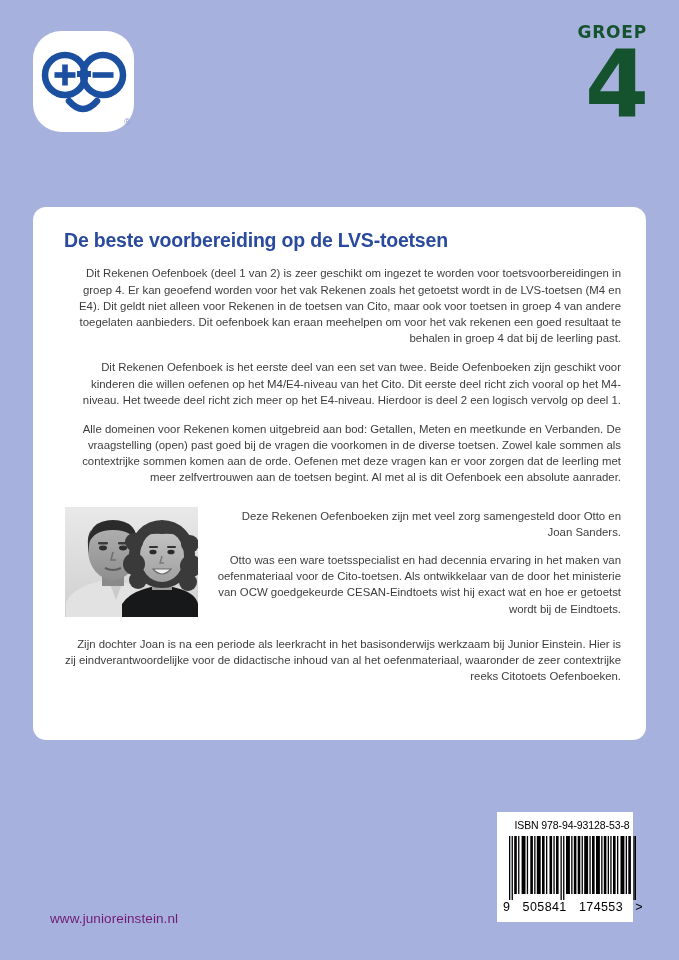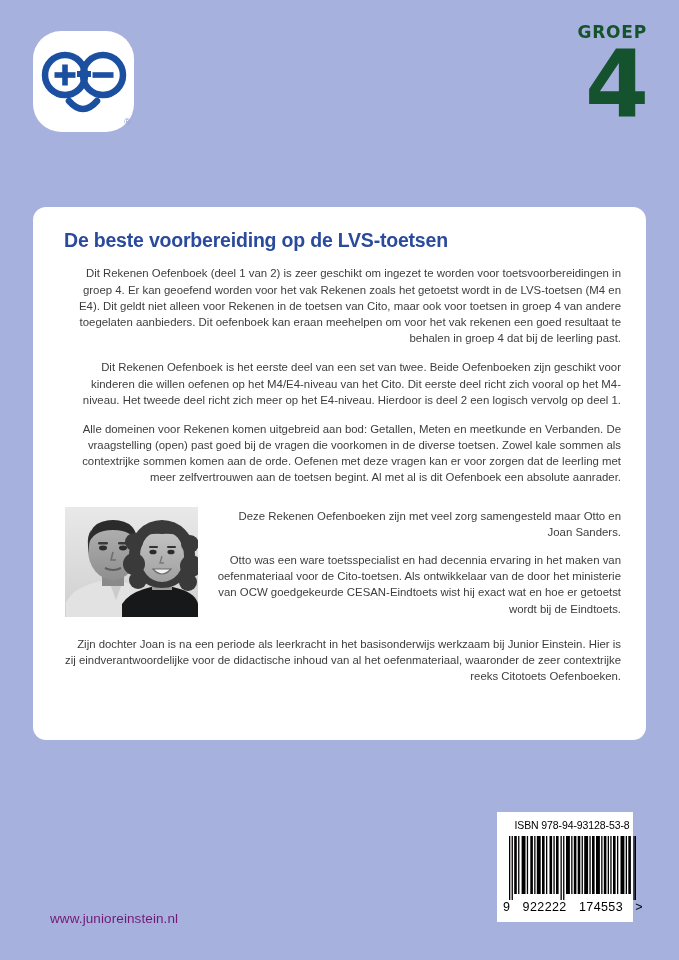--- a/index.html
+++ b/index.html
@@ -297,21 +297,21 @@
 
             <path d="M98 50 L96 57 L100 57" fill="none" stroke="#787878" stroke-width="1.4"></path>
 
             <path d="M89 63 Q98 73 107 63 Z" fill="#f2f2f2" stroke="#6a6a6a" stroke-width="1.2"></path>
 
             <rect x="0.5" y="0.5" width="134" height="111" fill="none" stroke="#ffffff" stroke-width="1"></rect>
           </svg>
         </div>
 
         <div id="authors-text">
-          <p class="body-text">Deze Rekenen Oefenboeken zijn met veel zorg samengesteld maar Otto en Joan Sanders.</p>
+          <p class="body-text">Deze Rekenen Oefenboeken zijn met veel zorg samengesteld door Otto en Joan Sanders.</p>
           <p class="body-text">Otto was een ware toetsspecialist en had decennia ervaring in het maken van oefenmateriaal voor de Cito-toetsen. Als ontwikkelaar van de door het ministerie van OCW goedgekeurde CESAN-Eindtoets wist hij exact wat en hoe er getoetst wordt bij de Eindtoets.</p>
         </div>
       </div>
 
       <div id="closing-block">
         <p class="body-text">Zijn dochter Joan is na een periode als leerkracht in het basisonderwijs werkzaam bij Junior Einstein. Hier is zij eindverantwoordelijke voor de didactische inhoud van al het oefenmateriaal, waaronder de zeer contextrijke reeks Citotoets Oefenboeken.</p>
       </div>
 
     </div>
   </div>
@@ -353,21 +353,21 @@
         <rect x="108" y="0" width="1.3" height="58"></rect>
         <rect x="111.5" y="0" width="3.9" height="58"></rect>
         <rect x="116.7" y="0" width="1.3" height="58"></rect>
         <rect x="119.3" y="0" width="2.6" height="58"></rect>
         <rect x="124.4" y="0" width="1.3" height="64"></rect>
         <rect x="126" y="0" width="1" height="64"></rect>
       </g>
     </svg>
     <div id="barcode-digits">
       <span>9</span>
-      <span>922222</span>
+      <span>505841</span>
       <span>174553</span>
       <span>&gt;</span>
     </div>
   </div>
 
   <div id="site-url">www.junioreinstein.nl</div>
 
 </div>
 
 </body></html>

